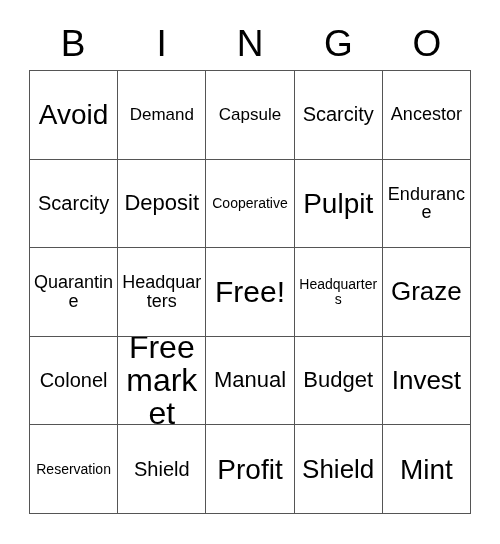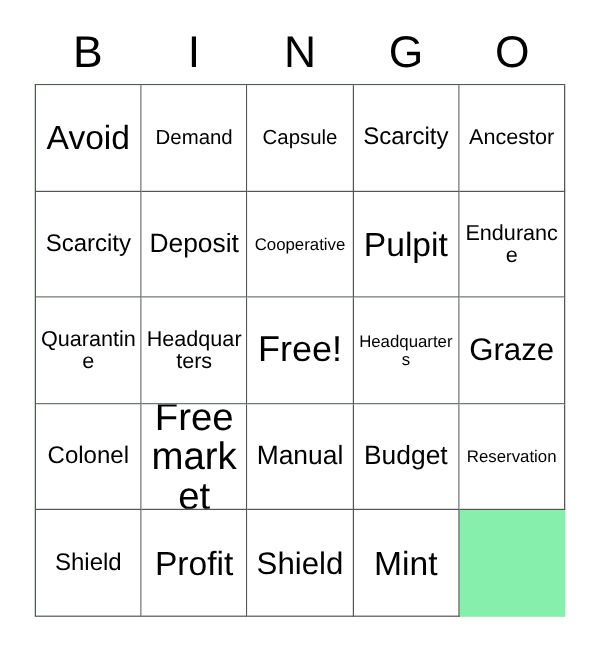--- a/index.html
+++ b/index.html
@@ -158,20 +158,23 @@
       <div class="cell">
         <span class="cell-text fs-2xl">Free market</span>
       </div>
       <div class="cell">
         <span class="cell-text fs-xl">Manual</span>
       </div>
       <div class="cell">
         <span class="cell-text fs-xl">Budget</span>
       </div>
       <div class="cell">
+        <span class="cell-text fs-3xl">Invest</span>
+      </div>
+      <div class="cell">
         <span class="cell-text fs-xs">Reservation</span>
       </div>
       <div class="cell">
         <span class="cell-text fs-l">Shield</span>
       </div>
       <div class="cell">
         <span class="cell-text fs-4xl">Profit</span>
       </div>
       <div class="cell">
         <span class="cell-text fs-3xl">Shield</span>

